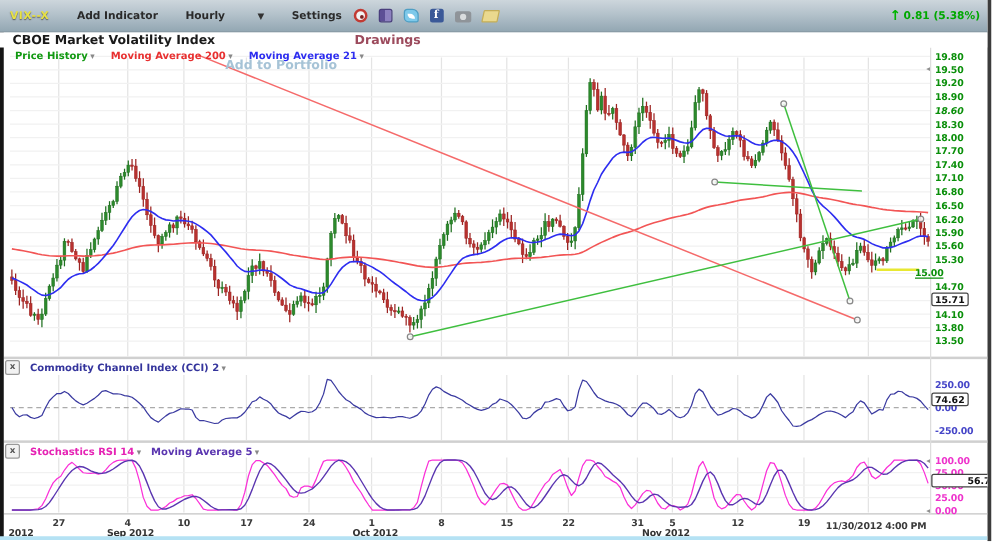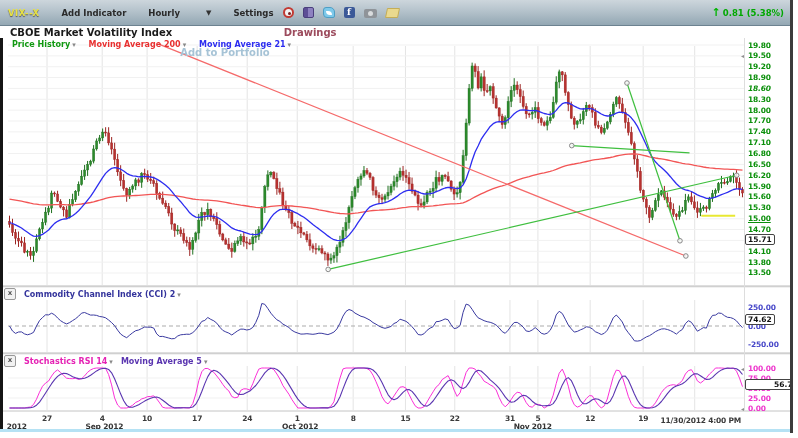--- a/index.html
+++ b/index.html
@@ -683,21 +683,21 @@
       <div class="axis-label ax-price" style="left: 748px; top: 105.642px;">18.00</div>
       <div class="axis-label ax-price" style="left: 748px; top: 116.499px;">17.70</div>
       <div class="axis-label ax-price" style="left: 748px; top: 127.356px;">17.40</div>
       <div class="axis-label ax-price" style="left: 748px; top: 138.213px;">17.10</div>
       <div class="axis-label ax-price" style="left: 748px; top: 149.07px;">16.80</div>
       <div class="axis-label ax-price" style="left: 748px; top: 159.927px;">16.50</div>
       <div class="axis-label ax-price" style="left: 748px; top: 170.784px;">16.20</div>
       <div class="axis-label ax-price" style="left: 748px; top: 181.641px;">15.90</div>
       <div class="axis-label ax-price" style="left: 748px; top: 192.498px;">15.60</div>
       <div class="axis-label ax-price" style="left: 748px; top: 203.355px;">15.30</div>
-      <div class="axis-label ax-price" style="left: 748px; top: 214.212px; text-decoration: underline;">15.00</div>
+      <div class="axis-label ax-price" style="left: 732px; top: 214.212px; text-decoration: underline;">15.00</div>
       <div class="axis-label ax-price" style="left: 748px; top: 225.069px;">14.70</div>
       <div class="axis-label ax-price" style="left: 748px; top: 235.926px;">14.40</div>
       <div class="axis-label ax-price" style="left: 748px; top: 246.783px;">14.10</div>
       <div class="axis-label ax-price" style="left: 748px; top: 257.64px;">13.80</div>
       <div class="axis-label ax-price" style="left: 748px; top: 268.497px;">13.50</div>
       <div class="ax-marker" style="left: 741px; top: 51.857px;">◂</div>
       <div class="axis-label ax-cci" style="left: 748px; top: 302.9px;">250.00</div>
       <div class="axis-label ax-cci" style="left: 748px; top: 321.5px;">0.00</div>
       <div class="axis-label ax-cci" style="left: 748px; top: 340.1px;">-250.00</div>
       <div class="axis-label ax-st" style="left: 748px; top: 363.5px;">100.00</div>

